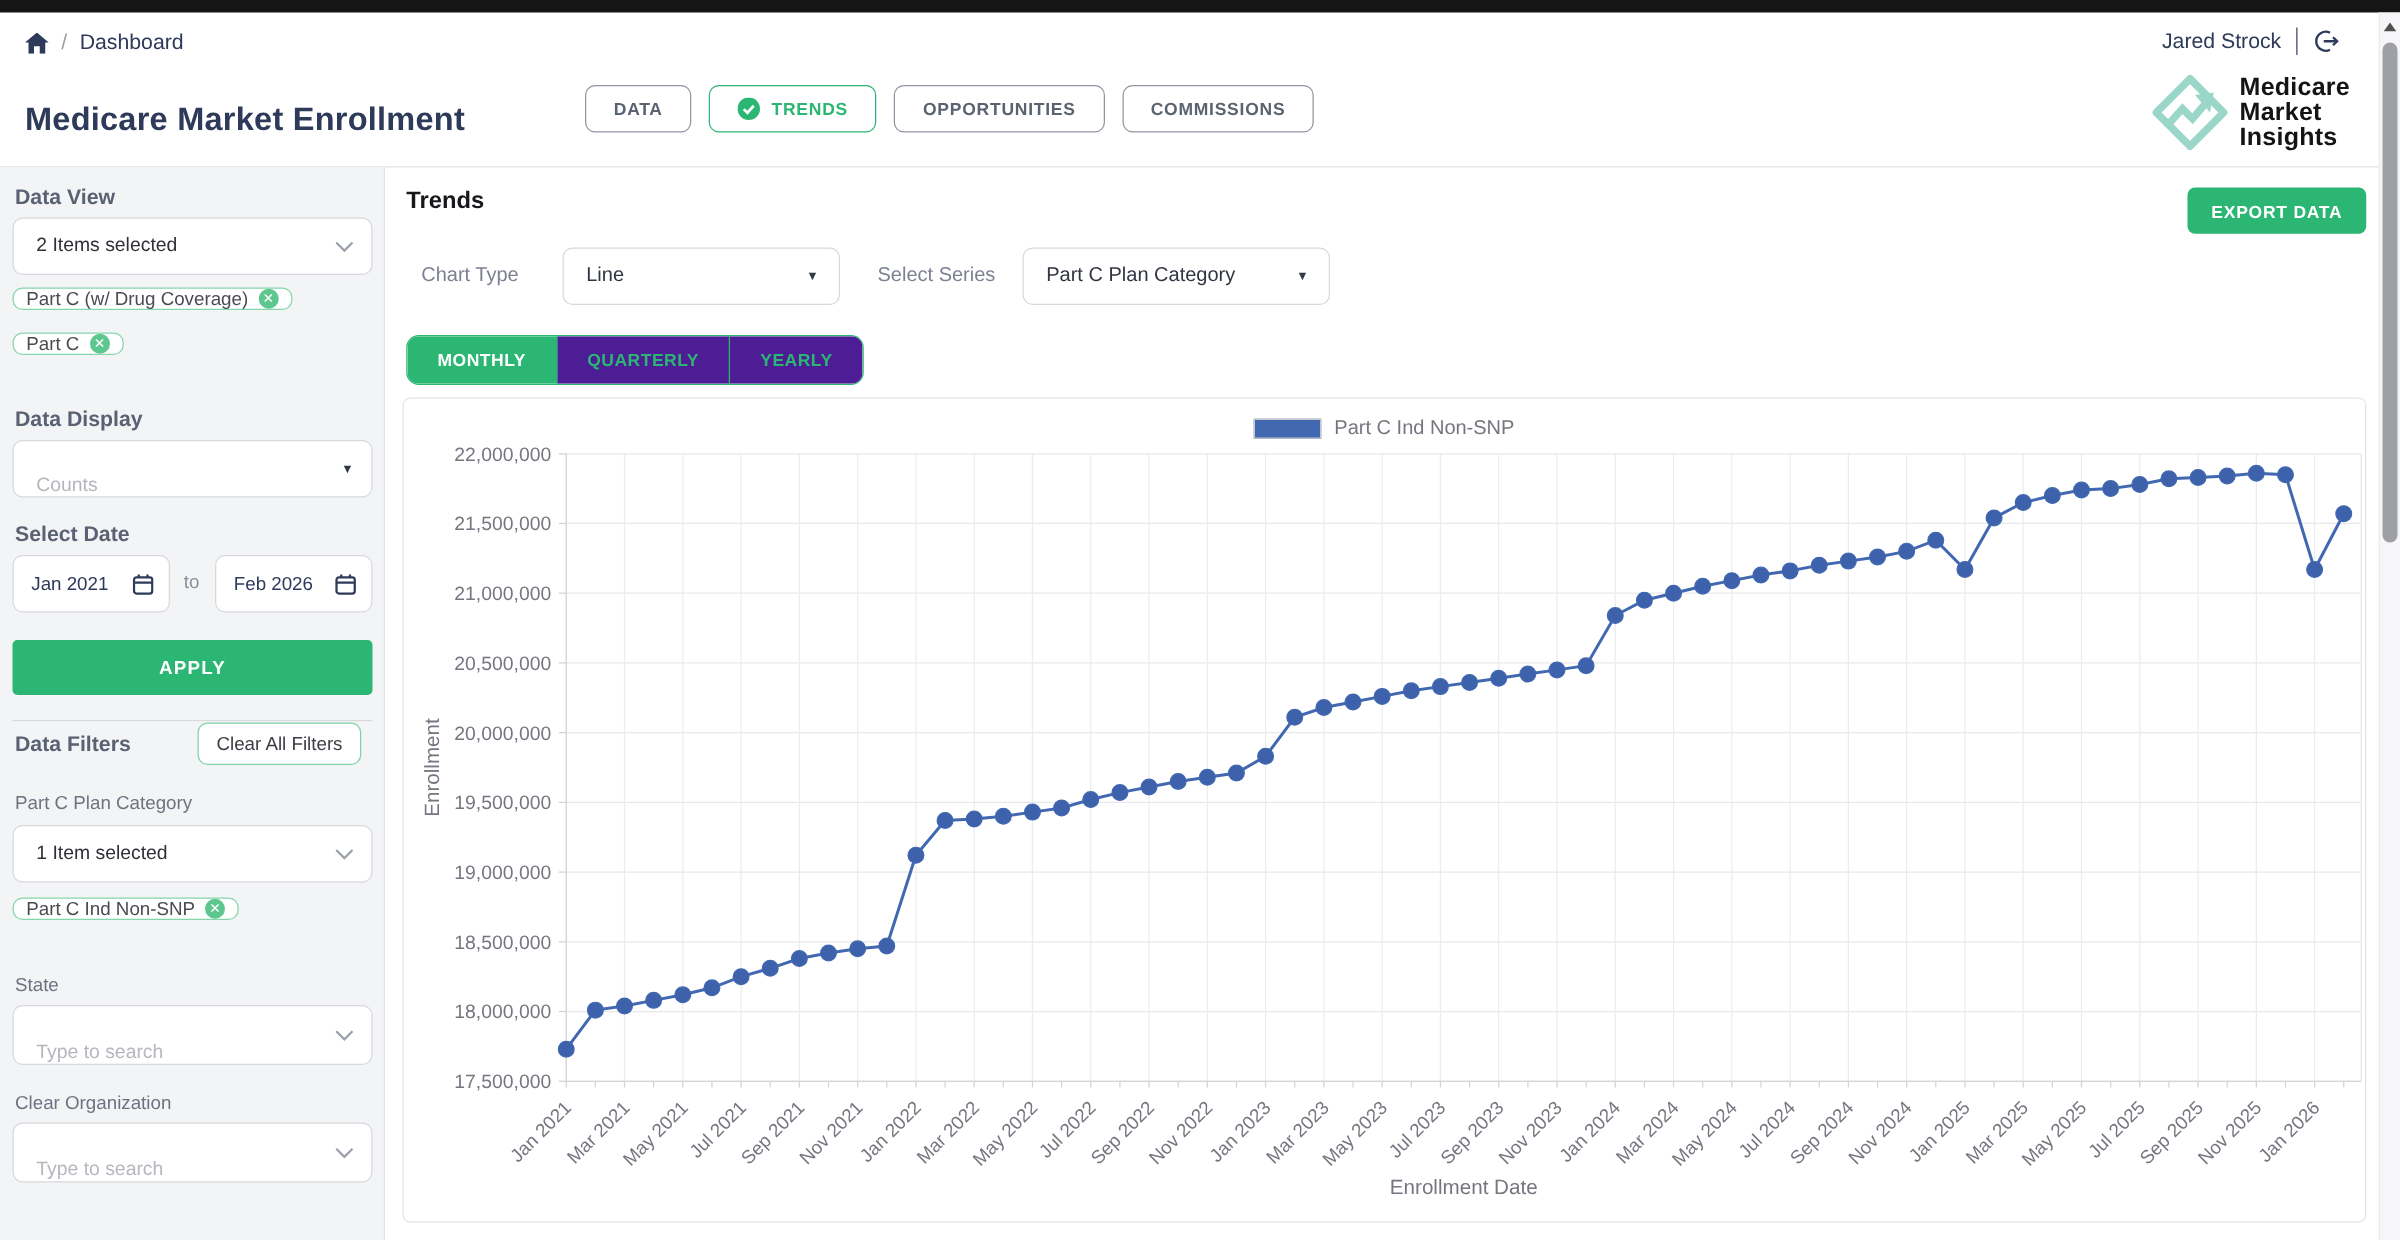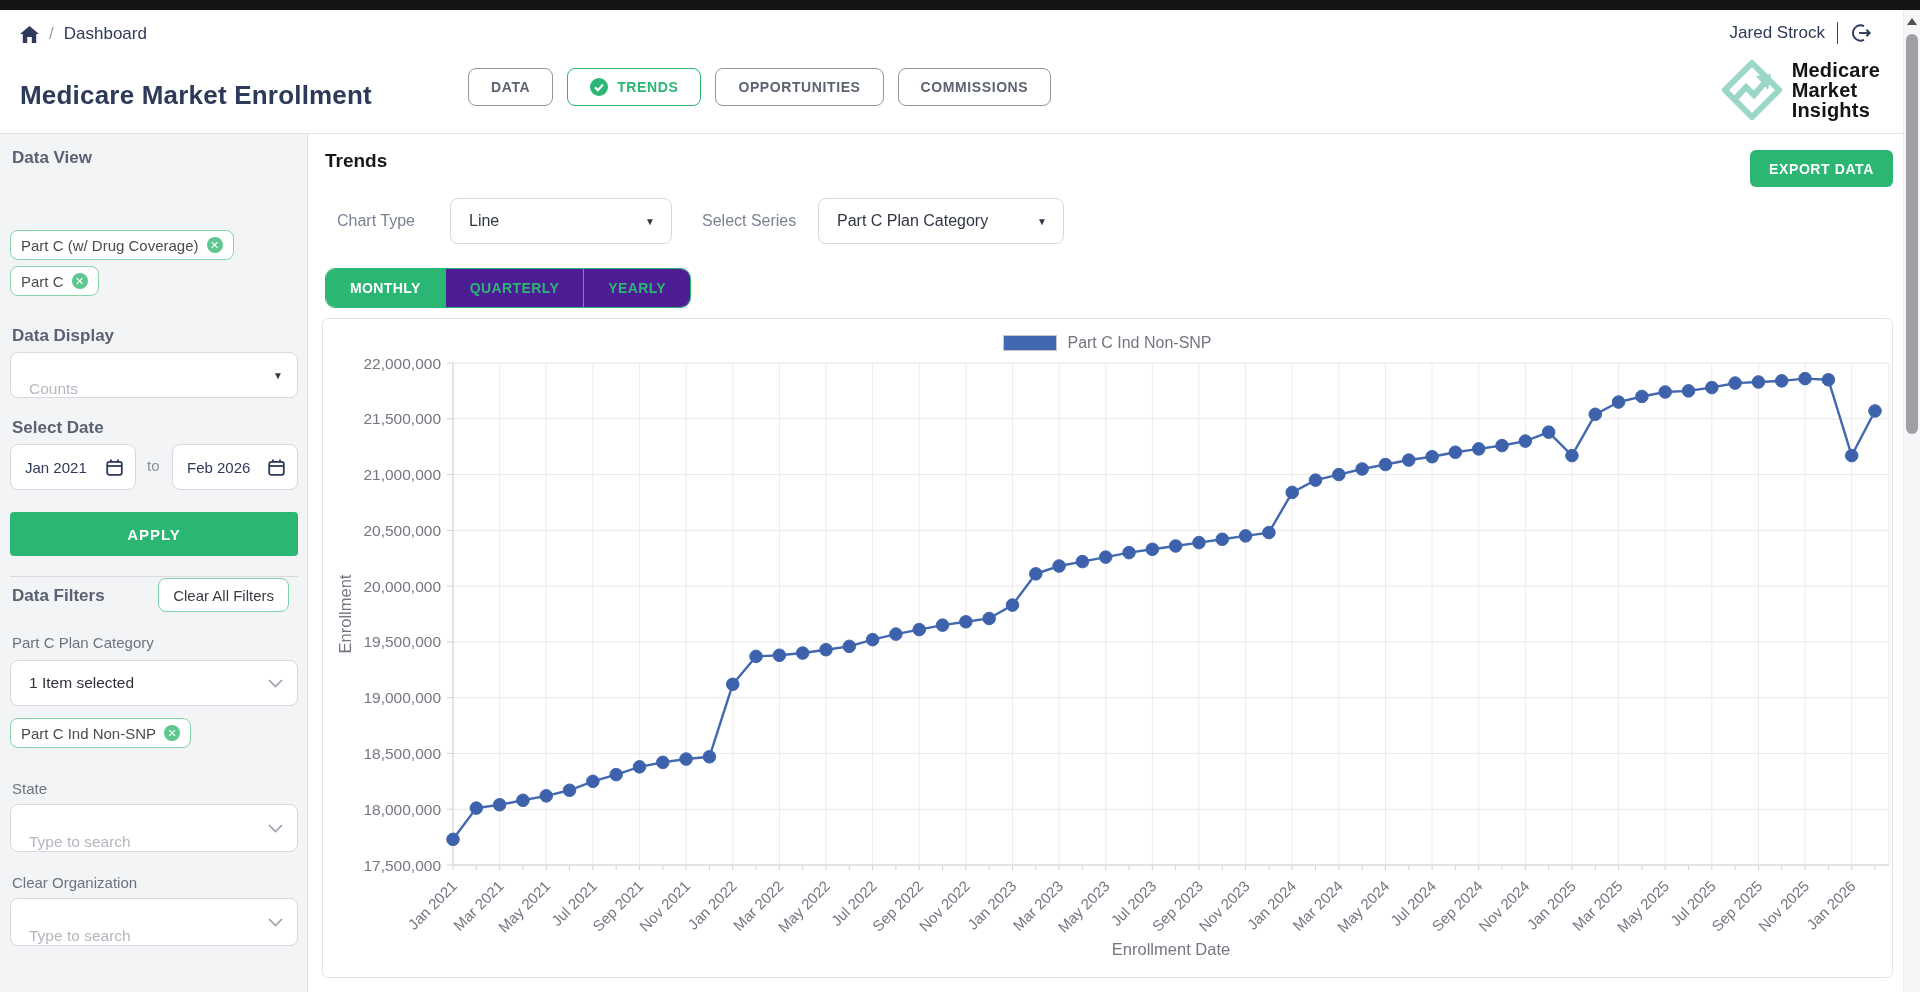--- a/index.html
+++ b/index.html
@@ -40,21 +40,21 @@
 
   
   #sidebar { left:0; top:134px; width:308px; height:858px; background:#f3f4f6; border-right:1px solid #e3e3e6; }
   .side-title { position:absolute; left:12px; font-size:17px; font-weight:bold; color:#596173; }
   .side-label { position:absolute; left:12px; font-size:15px; color:#6d7380; }
   .sel { position:absolute; left:10px; width:288px; height:46px; background:#fff;
          border:1px solid #d8d8de; border-radius:8px; display:flex; align-items:center;
          padding:0 14px 0 18px; font-size:15.5px; color:#2f3138; cursor:pointer; }
   .sel .grow { flex:1; }
   .sel .ph { color:#b6b6bf;margin-top:28px; }
-  .chip { position:absolute; left:10px; height:30px; display:inline-flex; align-items:center; gap:8px;
+  .chip { position:absolute; left:10px; height:18px; display:inline-flex; align-items:center; gap:8px;
           background:#fff; border:1px solid #86d6ab; border-radius:8px; padding:0 10px;
           font-size:15px; color:#4b4b52; }
   .chip-x { width:16px; height:16px; border-radius:50%; background:#5ec68f; color:#fff;
             font-size:11px; line-height:16px; text-align:center; font-weight:bold; cursor:pointer; }
   .datebox { position:absolute; width:126px; height:46px; background:#fff; border:1px solid #d8d8de;
              border-radius:8px; display:flex; align-items:center; justify-content:space-between;
              padding:0 12px 0 14px; font-size:15px; color:#2e3a59; cursor:pointer; }
   #apply-btn { position:absolute; left:10px; top:378px; width:288px; height:44px; background:#2bb673;
                border:none; border-radius:4px; color:#fff; font-size:15px; font-weight:bold;
                letter-spacing:1px; cursor:pointer; font-family:inherit; }
@@ -150,20 +150,26 @@
     <div>Market</div>
     <div>Insights</div>
   </div>
 </div>
 
 <div class="abs" id="header-divider"></div>
 
 <div class="abs" id="sidebar">
 
   <div class="side-title" style="top:14px">Data View</div>
+  <div class="sel" style="top:40px">
+    <span class="grow">2 Items selected</span>
+    <svg class="chev" width="15" height="9" viewBox="0 0 15 9">
+      <polyline points="1,1 7.5,7.5 14,1" fill="none" stroke="#9ba0aa" stroke-width="1.7"></polyline>
+      </svg>
+  </div>
   <div class="chip" style="top:96px">
     <span>Part C (w/ Drug Coverage)</span>
     <span class="chip-x">✕</span>
   </div>
   <div class="chip" style="top:132px">
     <span>Part C</span>
     <span class="chip-x">✕</span>
   </div>
 
   <div class="side-title" style="top:192px">Data Display</div>

